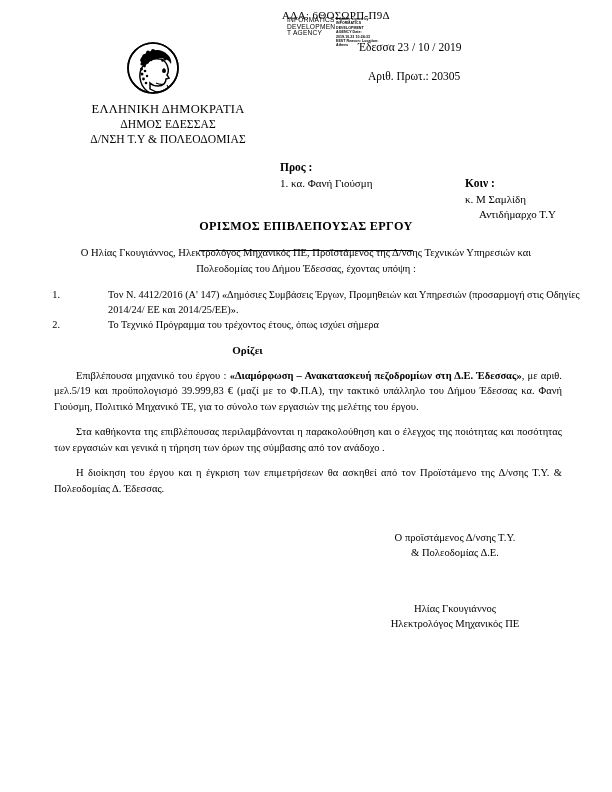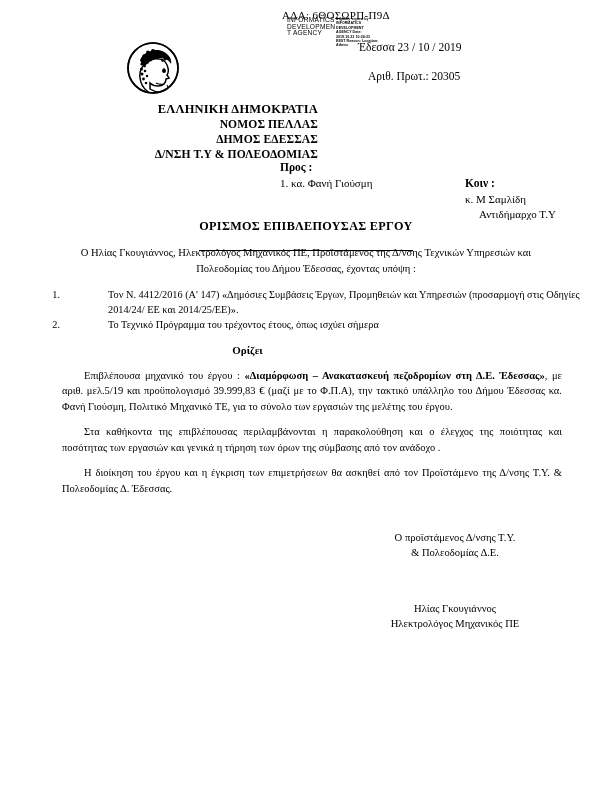--- a/index.html
+++ b/index.html
@@ -82,22 +82,22 @@
     width: 54px;
     height: 56px;
   }
 
   
   .authority {
     position: absolute;
     top: 101px;
     left: 18px;
     width: 300px;
-    text-align: right;
-    font-weight: bold;
+    text-align: center;
+    font-weight: normal;
     line-height: 1.30;
   }
   .authority .l1 { font-size: 12.5px; letter-spacing: 0.2px; }
   .authority .l2,
   .authority .l3,
   .authority .l4 { font-size: 11.6px; letter-spacing: 0.1px; }
 
   
   .recipients {
     position: absolute;
@@ -181,21 +181,21 @@
   
   .body-block {
     position: absolute;
     top: 368px;
     left: 50px;
     width: 512px;
     font-size: 10.5px;
     line-height: 1.47;
   }
   .body-block p {
-    margin: 0 0 10px 12px;
+    margin: 0 0 10px 4px;
     text-align: justify;
     text-justify: inter-word;
   }
   .body-block p.ind { text-indent: 22px; }
   .body-block b { font-weight: bold; }
 
   
   .sig-role {
     position: absolute;
     top: 530px;
@@ -272,21 +272,20 @@
         <path d="M30 43 q4 2 8 1" fill="none" stroke="#000" stroke-width="1.2"></path>
         <path d="M41 45 q2 3 1 6 q-1 2 -3 2" fill="none" stroke="#000" stroke-width="1.1"></path>
         <path d="M44 48 q2 2 1 5" fill="none" stroke="#000" stroke-width="1"></path>
       </g>
       <circle cx="27" cy="28" r="25" fill="none" stroke="#000000" stroke-width="1.6"></circle>
     </svg>
   </div>
 
   <div class="authority">
     <div class="l1">ΕΛΛΗΝΙΚΗ ΔΗΜΟΚΡΑΤΙΑ</div>
-    <div class="l2">ΝΟΜΟΣ ΠΕΛΛΑΣ</div>
     <div class="l3">ΔΗΜΟΣ ΕΔΕΣΣΑΣ</div>
     <div class="l4">Δ/ΝΣΗ Τ.Υ &amp; ΠΟΛΕΟΔΟΜΙΑΣ</div>
   </div>
 
   <div class="recipients">
     <div class="rcol-to">
       <div class="rhead">Προς :</div>
       <div class="rline">1. κα. Φανή Γιούσμη</div>
     </div>
     <div class="rcol-cc">

